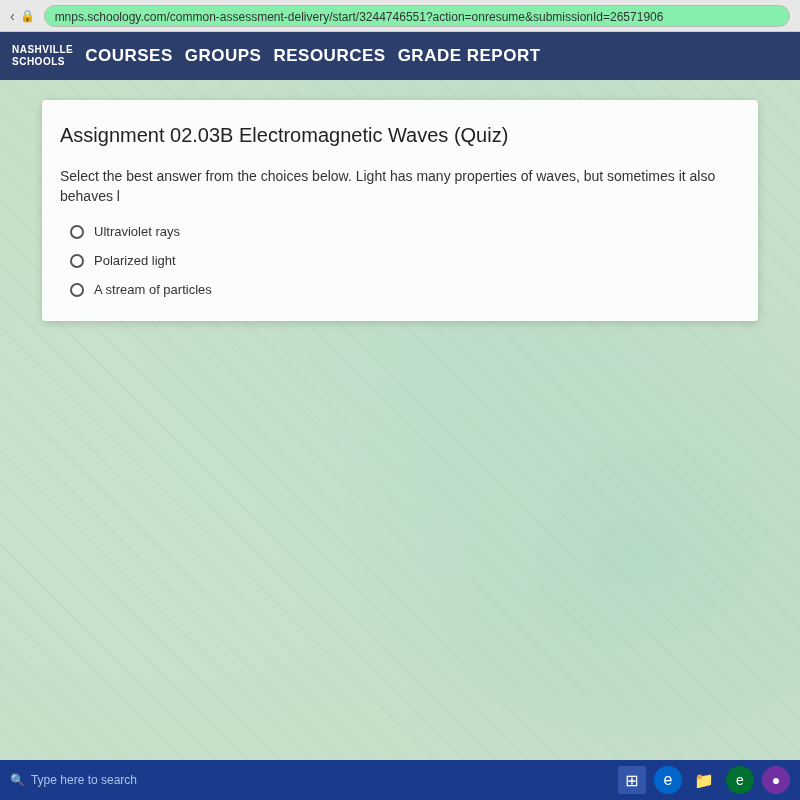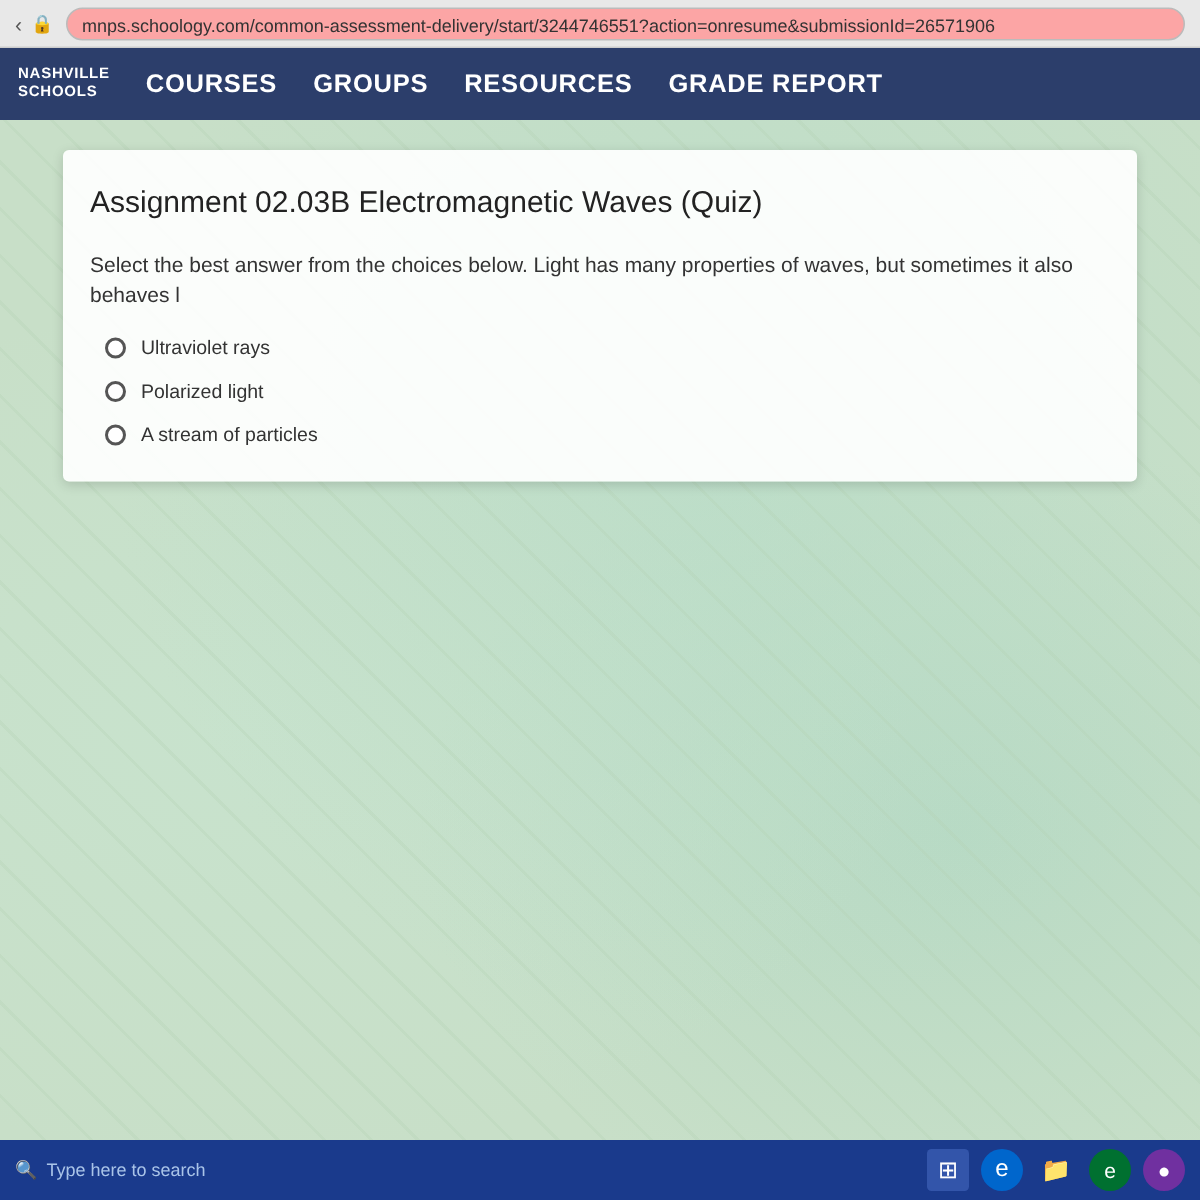--- a/index.html
+++ b/index.html
@@ -30,40 +30,40 @@
       font-size: 14px;
       color: #555;
       cursor: pointer;
     }
     .lock-icon {
       font-size: 12px;
       color: #555;
     }
     .url-bar {
       flex: 1;
-      background: #fca5a5;
+      background: #86efac;
       border: 1px solid #bbb;
       border-radius: 12px;
       padding: 2px 10px;
       font-size: 12px;
       color: #333;
       height: 22px;
       line-height: 18px;
       overflow: hidden;
       white-space: nowrap;
     }
 
     
     .schoology-nav {
       background: #2c3e6b;
       height: 48px;
       display: flex;
       align-items: center;
       padding: 0 12px;
-      gap: 24px;
+      gap: 12px;
     }
     .nav-logo {
       color: #fff;
       font-size: 10px;
       font-weight: bold;
       line-height: 1.2;
       text-transform: uppercase;
       letter-spacing: 0.5px;
     }
     .nav-item {

